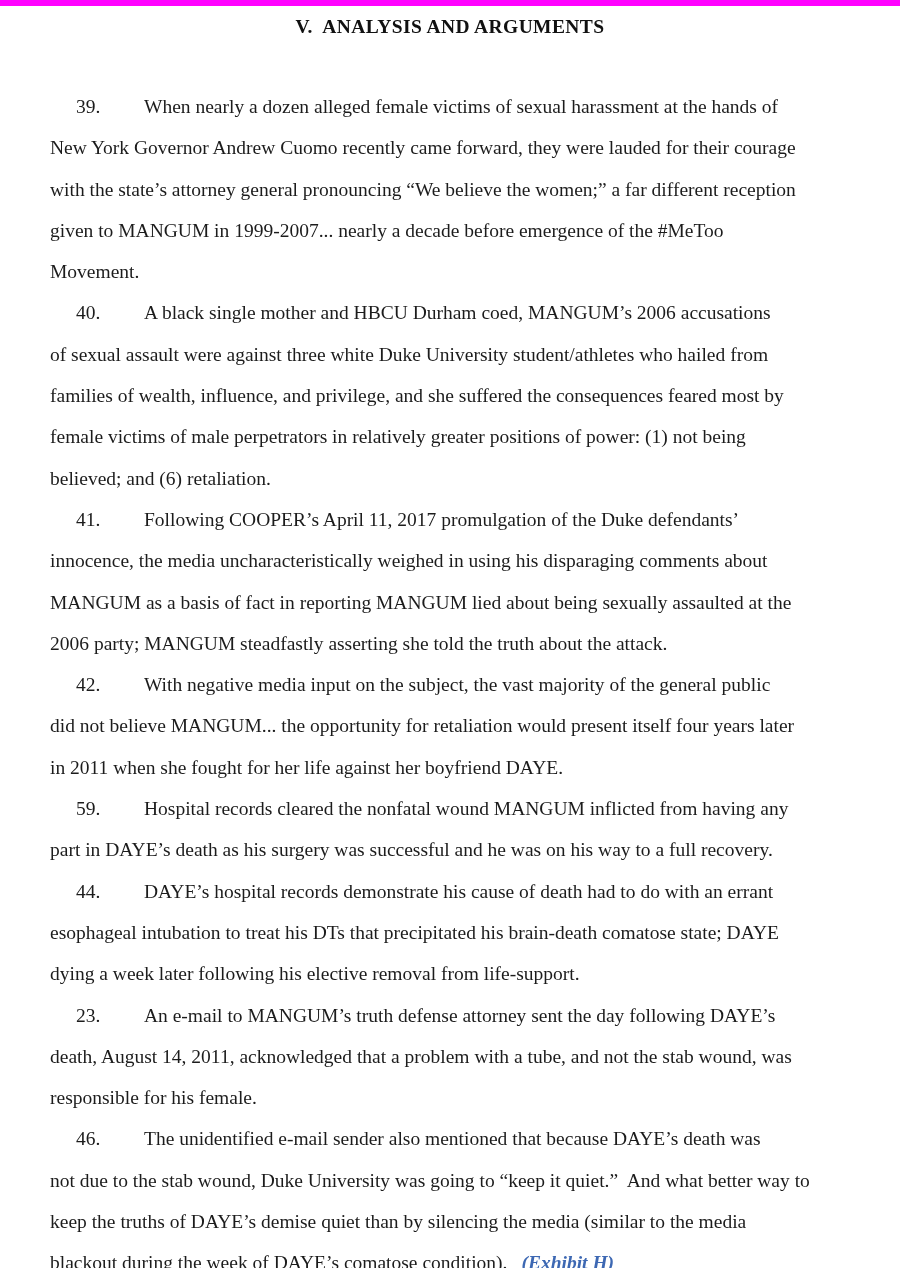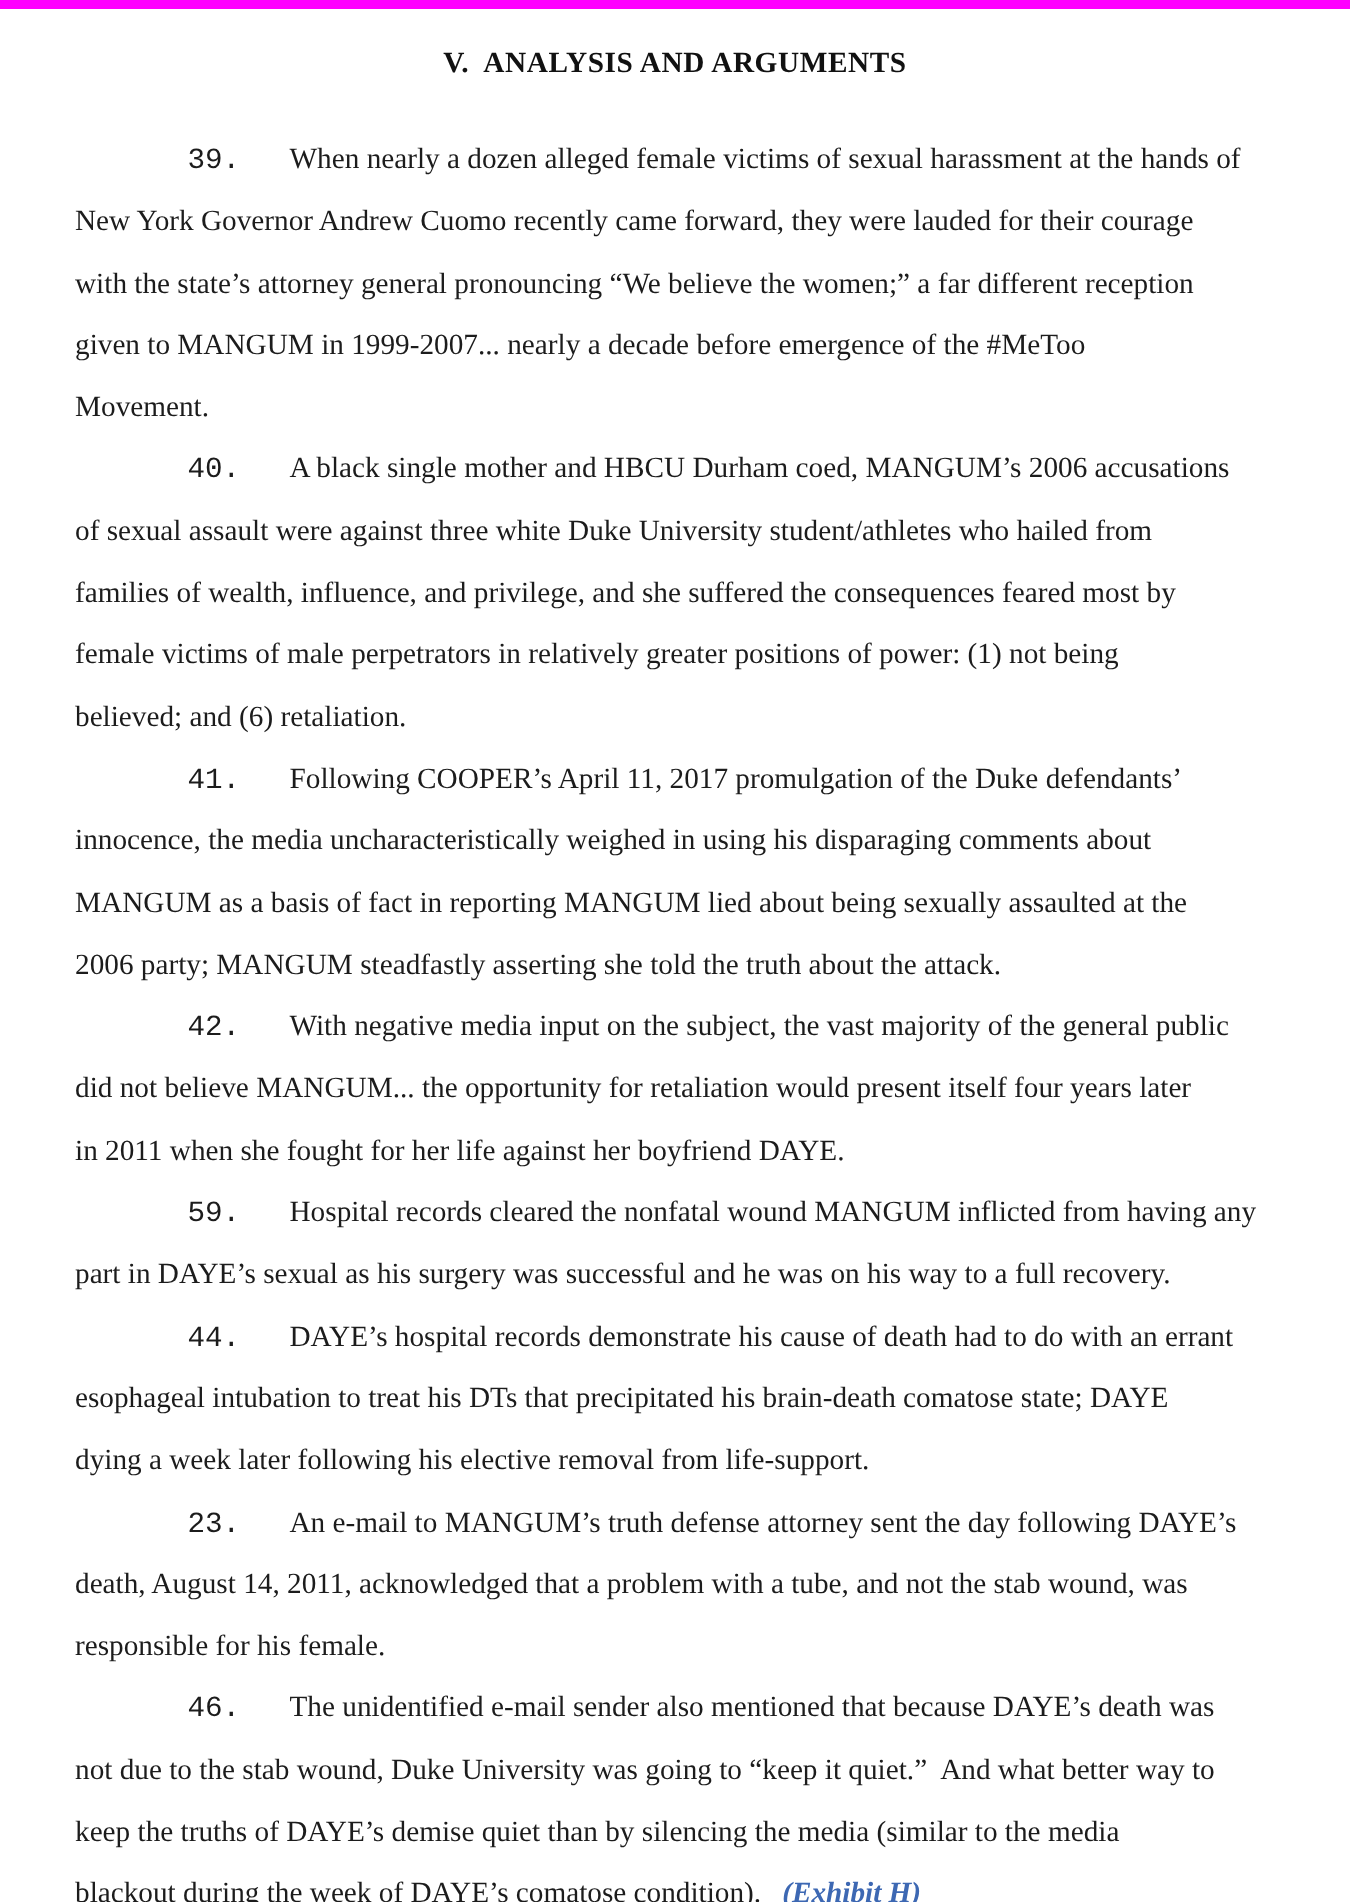--- a/index.html
+++ b/index.html
@@ -12,21 +12,21 @@
     font-family: "Liberation Serif", serif;
   }
   .top-border {
     position: absolute;
     top: 0; left: 0;
     width: 900px;
     height: 6px;
   }
   .doc-title {
     position: absolute;
-    top: 32px;
+    top: 16px;
     left: 0;
     width: 900px;
     text-align: center;
     font-weight: bold;
     font-size: 19.5px;
     letter-spacing: 0.4px;
     color: #111111;
     white-space: pre;
   }
   .textcol {
@@ -37,24 +37,23 @@
     color: #1c1c1c;
     font-size: 19.5px;
   }
   .pline {
     height: 41.3px;
     line-height: 41.3px;
     white-space: pre;
   }
   .pnum {
     display: inline-block;
-    margin-left: 75px;
+    margin-left: 26px;
     width: 68px;
     white-space: pre;
-    font-family: Liberation Mono, monospace;
   }
   .exhibit {
     font-weight: bold;
     font-style: italic;
     margin-left: 14px;
     cursor: pointer;
   }
 </style>
 </head>
 <body style="background: rgb(255, 255, 255);">
@@ -80,21 +79,21 @@
   <div class="pline"><span class="pnum">41.</span><span>Following COOPER’s April 11, 2017 promulgation of the Duke defendants’</span></div>
   <div class="pline"><span>innocence, the media uncharacteristically weighed in using his disparaging comments about</span></div>
   <div class="pline"><span>MANGUM as a basis of fact in reporting MANGUM lied about being sexually assaulted at the</span></div>
   <div class="pline"><span>2006 party; MANGUM steadfastly asserting she told the truth about the attack.</span></div>
 
   <div class="pline"><span class="pnum">42.</span><span>With negative media input on the subject, the vast majority of the general public</span></div>
   <div class="pline"><span>did not believe MANGUM... the opportunity for retaliation would present itself four years later</span></div>
   <div class="pline"><span>in 2011 when she fought for her life against her boyfriend DAYE.</span></div>
 
   <div class="pline"><span class="pnum">59.</span><span>Hospital records cleared the nonfatal wound MANGUM inflicted from having any</span></div>
-  <div class="pline"><span>part in DAYE’s sexual as his surgery was successful and he was on his way to a full recovery.</span></div>
+  <div class="pline"><span>part in DAYE’s death as his surgery was successful and he was on his way to a full recovery.</span></div>
 
   <div class="pline"><span class="pnum">44.</span><span>DAYE’s hospital records demonstrate his cause of death had to do with an errant</span></div>
   <div class="pline"><span>esophageal intubation to treat his DTs that precipitated his brain-death comatose state; DAYE</span></div>
   <div class="pline"><span>dying a week later following his elective removal from life-support.</span></div>
 
   <div class="pline"><span class="pnum">23.</span><span>An e-mail to MANGUM’s truth defense attorney sent the day following DAYE’s</span></div>
   <div class="pline"><span>death, August 14, 2011, acknowledged that a problem with a tube, and not the stab wound, was</span></div>
   <div class="pline"><span>responsible for his female.</span></div>
 
   <div class="pline"><span class="pnum">46.</span><span>The unidentified e-mail sender also mentioned that because DAYE’s death was</span></div>

